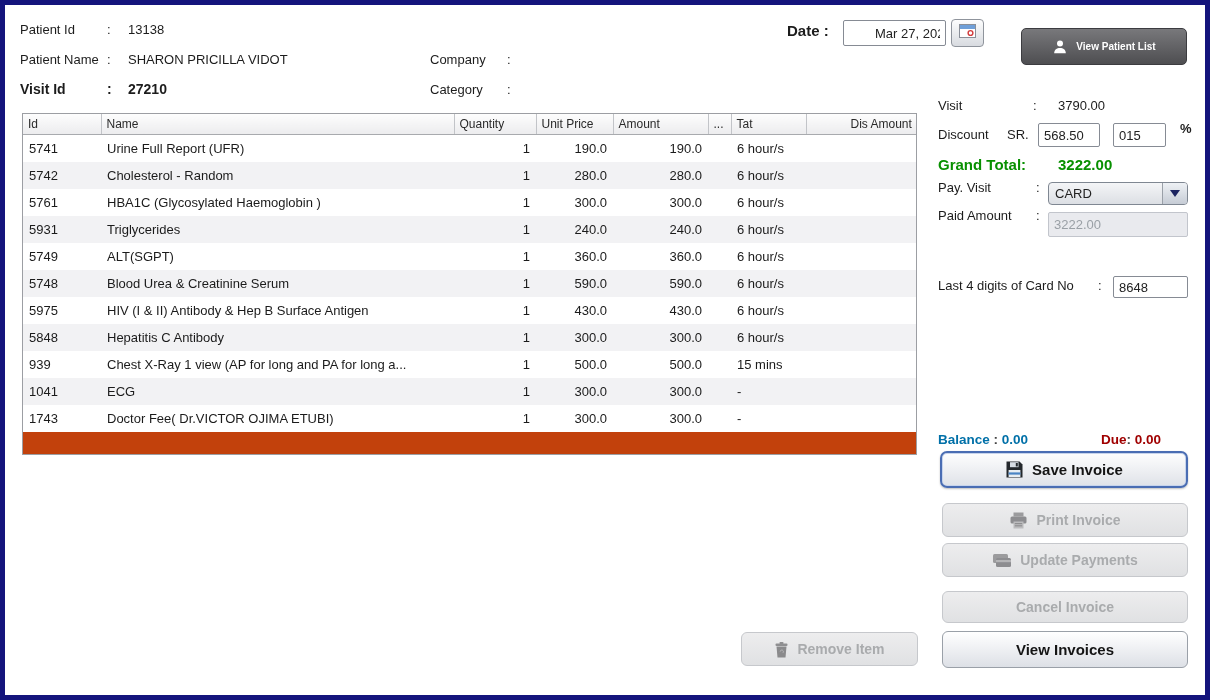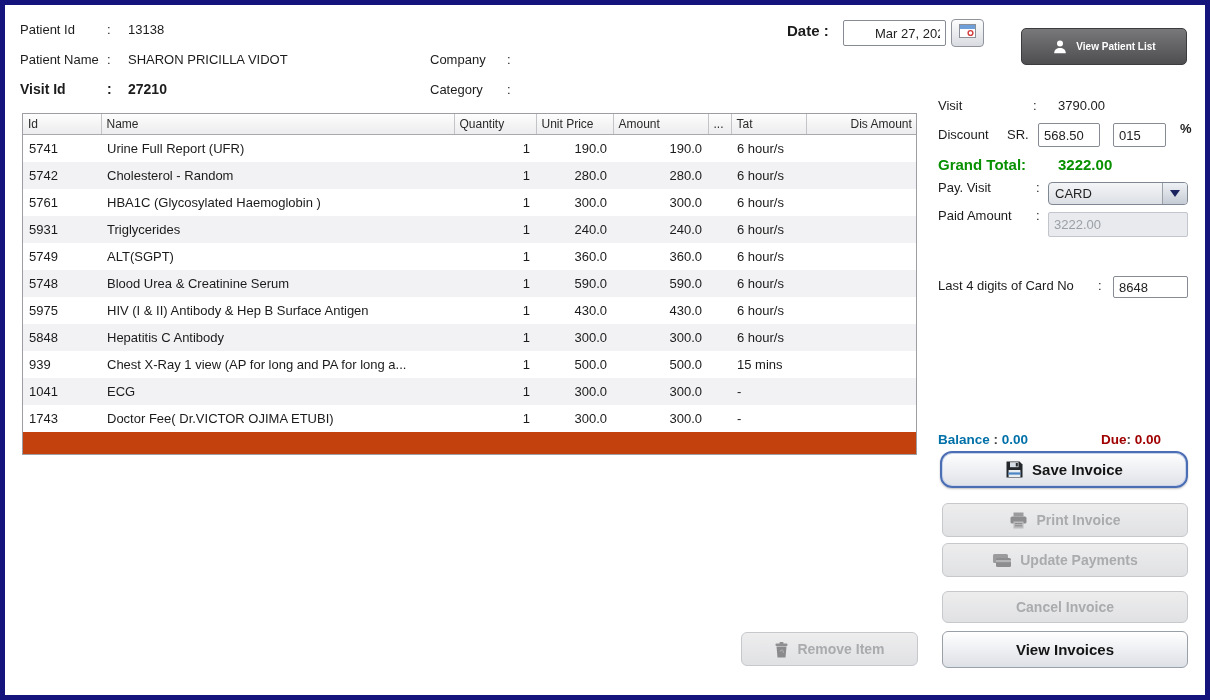--- a/index.html
+++ b/index.html
@@ -265,21 +265,21 @@
   <span class="abs lbl" style="left:1036px;top:208px;">:</span>
   <input class="tf" style="left: 1048px; top: 212px; width: 140px; height: 25px;" disabled="" value="3222.00">
 
   <span class="abs lbl" style="left:938px;top:278px;">Last 4 digits of Card No</span>
   <span class="abs lbl" style="left:1098px;top:278px;">:</span>
   <input class="tf" style="left: 1113px; top: 276px; width: 75px; height: 22px;" value="8648">
 
   <span class="abs balance" style="left:938px;top:432px;"><span>Balance</span> <span style="color:#444;">:</span> <span>0.00</span></span>
   <span class="abs due" style="left:1095px;top:432px;margin-left:6px;"><span>Due</span><span style="color:#444;">:</span> <span>0.00</span></span>
 
-  <button class="btn btn-save" style="left:940px;top:451px;width:248px;height:37px;font-size:15px;border-radius:12px;">
+  <button class="btn btn-save" style="left:940px;top:451px;width:248px;height:37px;font-size:15px;">
     <span style="display:flex;">
       <svg width="19" height="19" viewBox="0 0 19 19">
           <path d="M1.5 1.5h13l3 3v13h-16z" fill="#24282c"></path>
           <rect x="5" y="2.2" width="8.5" height="5" fill="#d7dde4"></rect>
           <rect x="10.8" y="3" width="2" height="3.4" fill="#24282c"></rect>
           <rect x="3.6" y="10" width="11.8" height="7" fill="#e8edf2"></rect>
           <rect x="3.6" y="12.4" width="11.8" height="2.2" fill="#4a84c4"></rect>
         </svg>
     </span>
     <span>Save Invoice</span>

